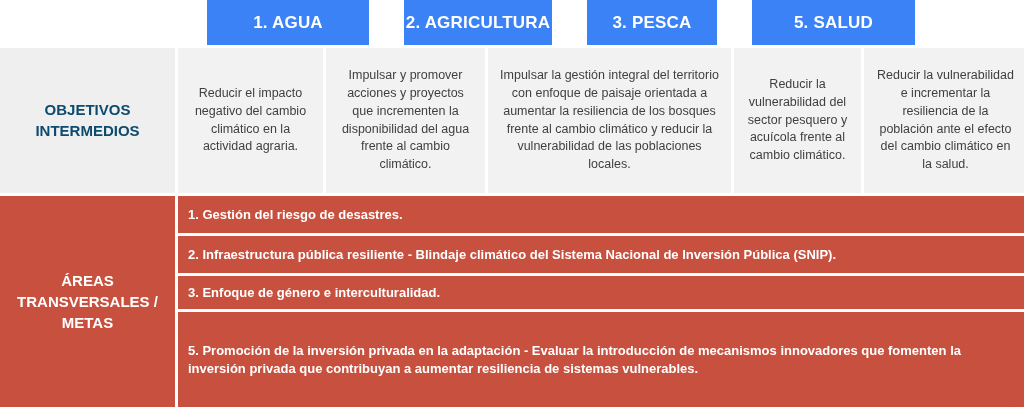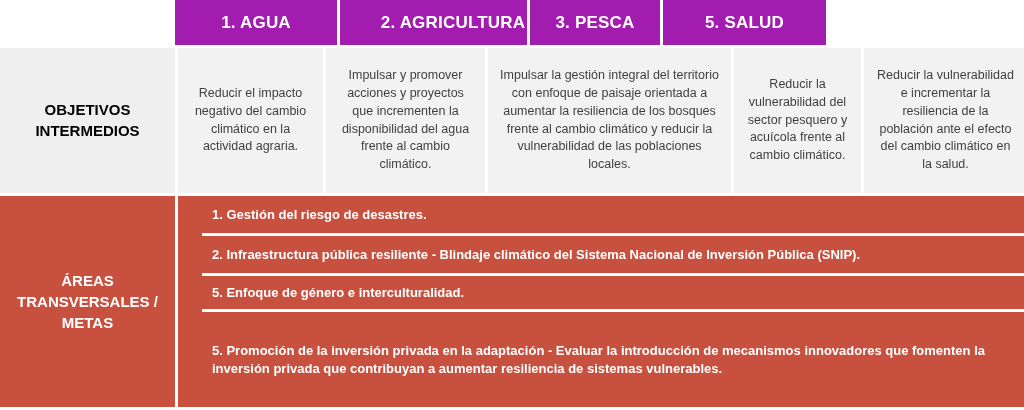--- a/index.html
+++ b/index.html
@@ -25,51 +25,52 @@
     display: flex;
     height: 48px;
     margin-left: 0;
   }
   .corner-blank {
     width: 175px;
     flex: 0 0 175px;
     background: #ffffff;
   }
   .col-head {
-    background: #a21caf;
+    background: #3b82f6;
     color: #ffffff;
     font-size: 17px;
     font-weight: bold;
     display: flex;
     align-items: center;
     justify-content: center;
     border-right: 3px solid #ffffff;
     border-bottom: 3px solid #ffffff;
     text-align: center;
     letter-spacing: .2px;
+    margin-left: 32px;
   }
   .col-head:last-child { border-right: none; }
 
   
   .c1 { width: 162px; flex: 0 0 162px; }
-  .c2 { width: 148px; flex: 0 0 148px; padding-left: 39px; }
+  .c2 { width: 148px; flex: 0 0 148px; }
   .c3 { width: 130px; flex: 0 0 130px; }
   .c4 { width: 246px; flex: 0 0 246px; }
   .c5 { width: 163px; flex: 0 0 163px; }
 
   
   .obj-row {
     display: flex;
     height: 148px;
   }
   .row-label {
     width: 175px;
     flex: 0 0 175px;
     background: #efefef;
-    color: #000000;
+    color: #0c4a6e;
     font-weight: bold;
     font-size: 15px;
     line-height: 1.35;
     display: flex;
     align-items: center;
     justify-content: center;
     text-align: center;
     border-right: 3px solid #ffffff;
     border-bottom: 3px solid #ffffff;
   }
@@ -106,21 +107,20 @@
     align-items: center;
     justify-content: center;
     text-align: center;
     border-right: 3px solid #ffffff;
   }
   .areas-list {
     flex: 1 1 auto;
     display: flex;
     flex-direction: column;
     background: #c7503f;
-    padding-left: 24px;
   }
   .area-item {
     color: #ffffff;
     font-size: 13px;
     font-weight: bold;
     line-height: 1.38;
     padding: 6px 12px 6px 10px;
     box-sizing: border-box;
     display: flex;
     align-items: center;
@@ -165,18 +165,18 @@
     <div class="areas-label">
       <span>
         <span>ÁREAS</span><br>
         <span>TRANSVERSALES /</span><br>
         <span>METAS</span>
       </span>
     </div>
     <div class="areas-list">
       <div class="area-item a1">1. Gestión del riesgo de desastres.</div>
       <div class="area-item a2">2. Infraestructura pública resiliente - Blindaje climático del Sistema Nacional de Inversión Pública (SNIP).</div>
-      <div class="area-item a4">5. Enfoque de género e interculturalidad.</div>
+      <div class="area-item a4">3. Enfoque de género e interculturalidad.</div>
       <div class="area-item a5">5. Promoción de la inversión privada en la adaptación - Evaluar la introducción de mecanismos innovadores que fomenten la inversión privada que contribuyan a aumentar resiliencia de sistemas vulnerables.</div>
     </div>
   </div>
 
 </div>
 
 </body></html>

